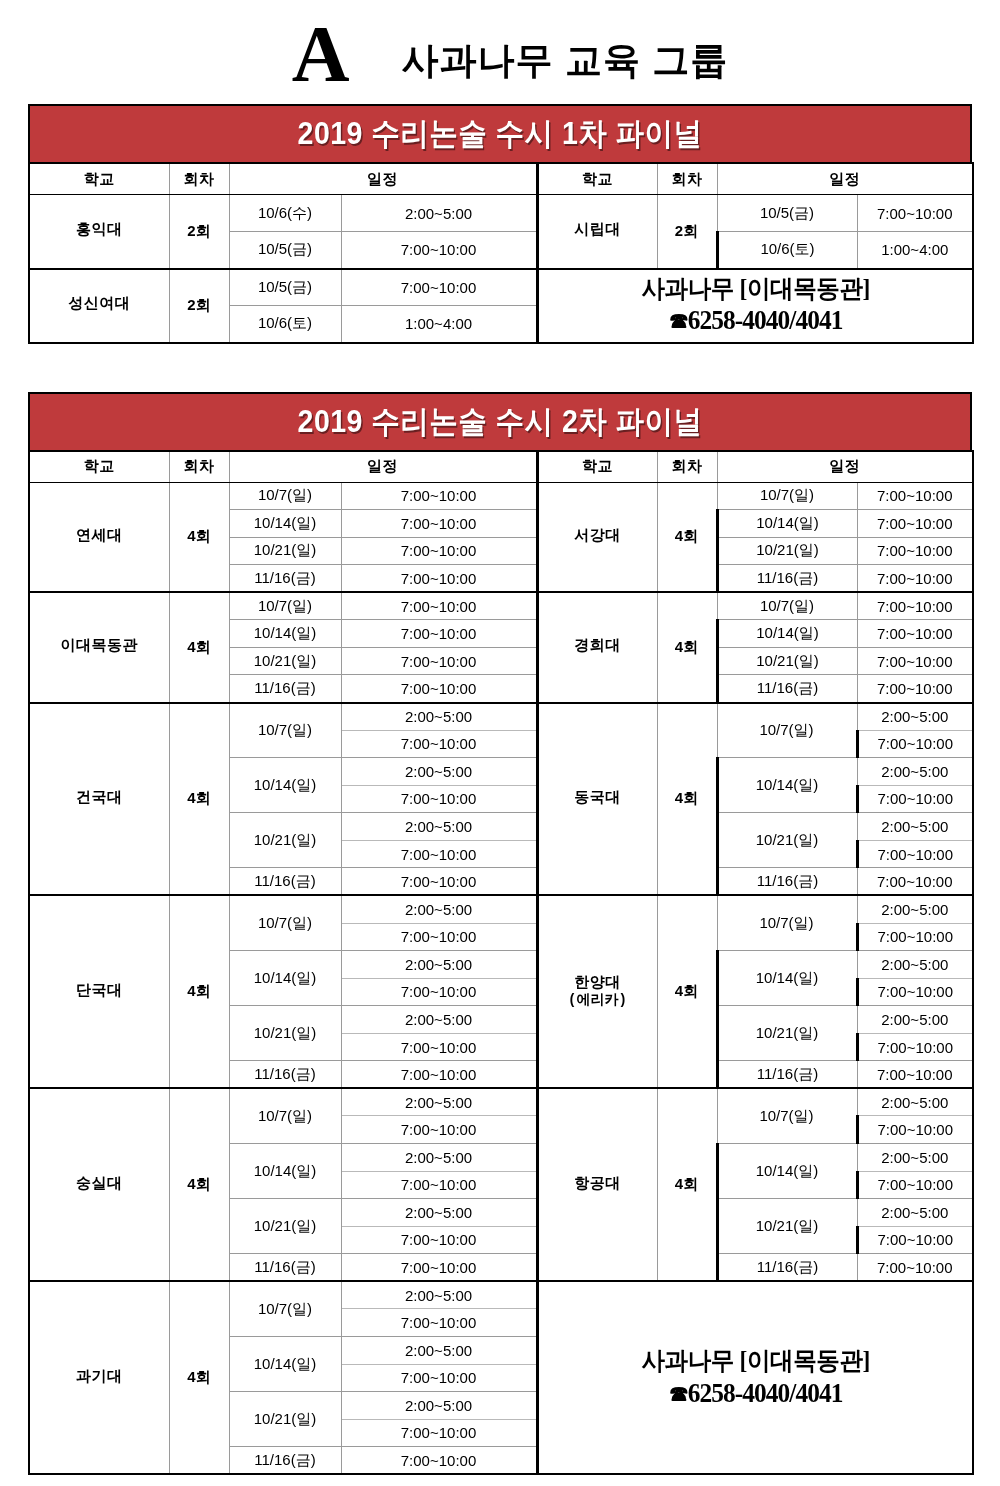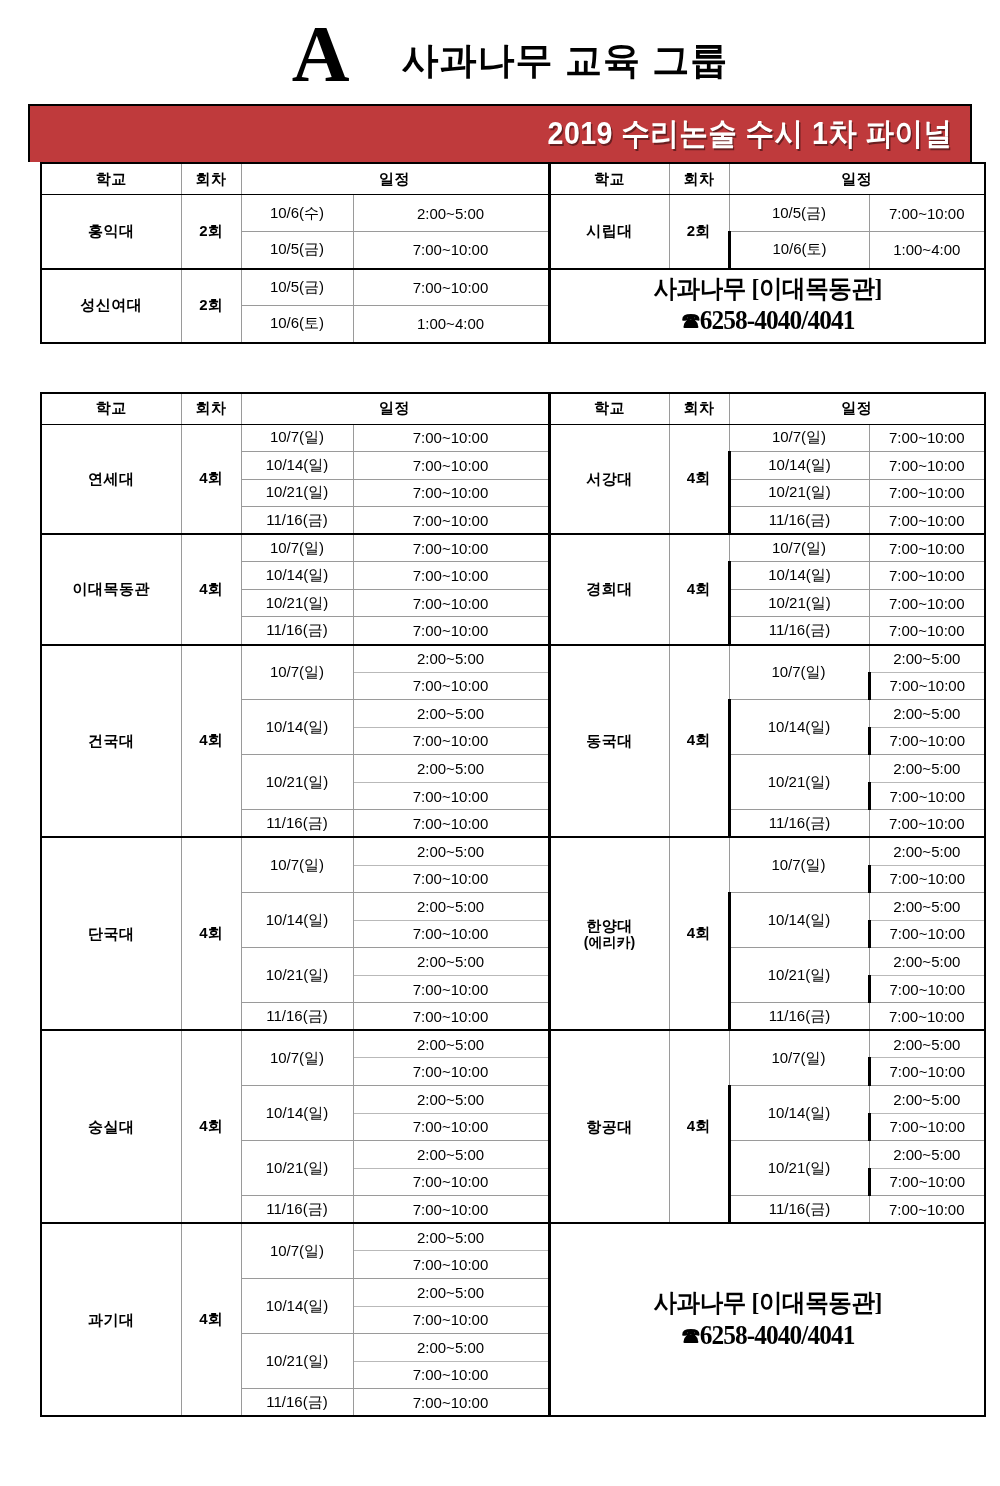--- a/index.html
+++ b/index.html
@@ -71,21 +71,21 @@
   .section { width: 944px; margin: 0 auto; }
   .sec-gap { height: 48px; }
 
   .banner {
     background: #BF3A3C;
     border: 2px solid #000;
     border-bottom: none;
     height: 56px;
     display: flex;
     align-items: center;
-    justify-content: flex-end;
+    justify-content: center;
   }
   .banner-title {
     color: #fff;
     font-size: 31px;
     font-weight: 700;
     letter-spacing: 0.5px;
     transform: scaleX(0.92);
     text-shadow: 1.5px 1.5px 0 rgba(0,0,0,0.45);
     white-space: nowrap;
   }
@@ -99,21 +99,21 @@
     border: 1px solid #9a9a9a;
     padding: 0;
     margin: 0;
     text-align: center;
     vertical-align: middle;
     font-size: 15px;
     background: #fff;
   }
 
   
-  table.sched { border: 2px solid #000; margin-left: 12px; }
+  table.sched { border: 2px solid #000; }
   .hdr-cell {
     font-size: 15px;
     font-weight: 700;
     height: 30px;
     border-bottom: 1px solid #000 !important;
     border-top: 2px solid #000 !important;
     letter-spacing: 0.5px;
   }
 
   
@@ -123,20 +123,21 @@
   
   .blk-top { border-top: 2.5px solid #000 !important; }
   .blk-bot { border-bottom: 2.5px solid #000 !important; }
 
   .school {
     background: #F2DCDC;
     font-size: 26px;
     font-weight: 700;
     letter-spacing: 0.5px;
     line-height: 1.08;
+    font-family: Liberation Mono, monospace;
   }
   .school .sub {
     display: block;
     font-size: 14px;
     font-weight: 700;
     letter-spacing: 0;
     margin-top: 1px;
   }
   .count { font-size: 16px; font-weight: 700; }
   .dt { font-size: 16px; }
@@ -231,20 +232,23 @@
             <td class="dt blk-bot" rowspan="1">10/6(토)</td>
             <td class="tm blk-bot vdiv-l">1:00~4:00</td>
           </tr>
         </tbody>
     </table>
   </div>
 
   <div class="sec-gap"></div>
 
   <div class="section">
+    <div class="banner">
+      <div class="banner-title">2019 수리논술 수시 2차 파이널</div>
+    </div>
     <table class="sched">
         <colgroup>
           <col style="width: 140px;">
           <col style="width: 60px;">
           <col style="width: 112px;">
           <col style="width: 196px;">
           <col style="width: 120px;">
           <col style="width: 60px;">
           <col style="width: 140px;">
           <col style="width: 116px;">

